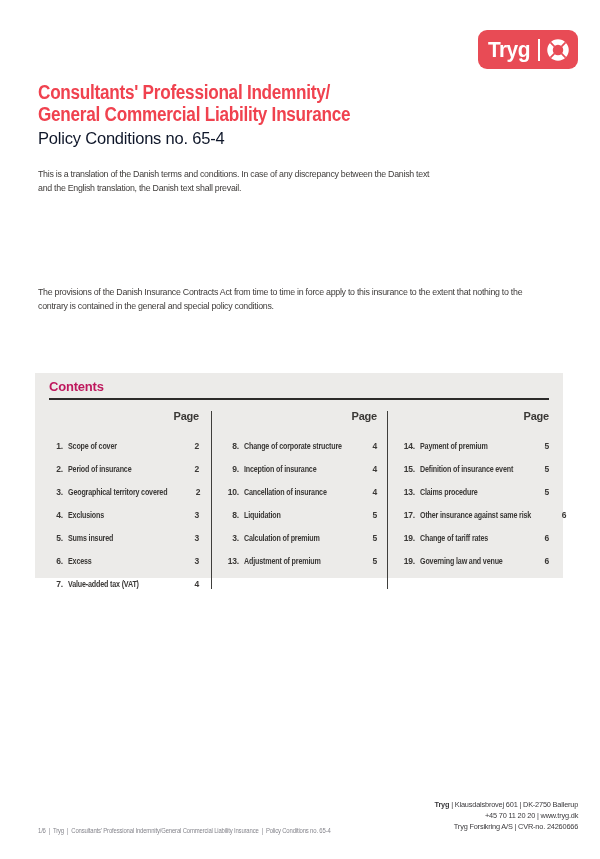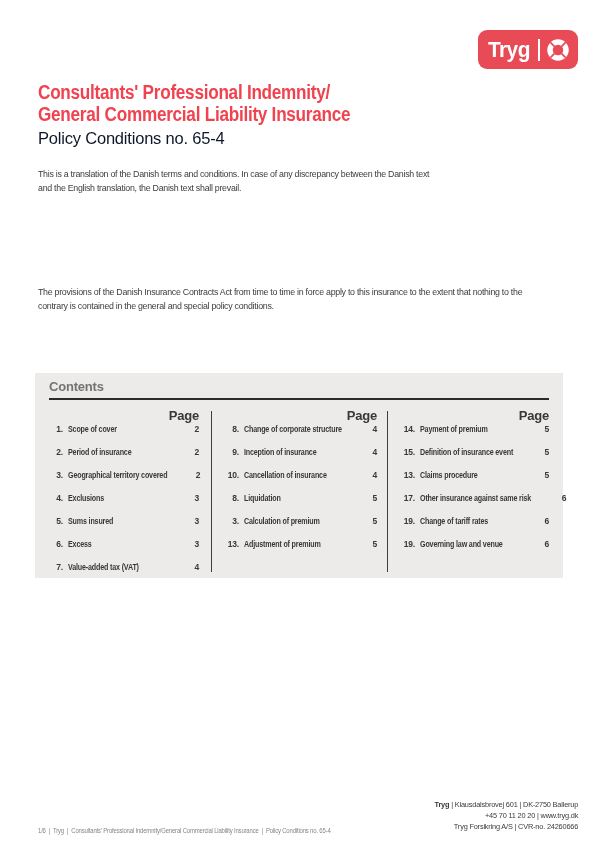--- a/index.html
+++ b/index.html
@@ -48,33 +48,33 @@
   .para2{top:285px;}
   
   .contents-panel{
     position:absolute;left:35px;top:373px;
     width:528px;height:205px;
     background:#ecebe9;
     box-sizing:border-box;
     padding:7px 14px 0 14px;
   }
   .contents-title{
-    margin:0;color:#737373;
+    margin:0;color:#be185d;
     font-size:13px;font-weight:bold;line-height:13px;letter-spacing:-0.2px;
   }
   .contents-rule{height:2px;background:#2c2b2a;margin-top:5px;}
   .toc-columns{display:flex;margin-top:11px;}
   .toc-col{box-sizing:border-box;}
   .toc-col-1{width:163px;padding-right:12px;border-right:1.5px solid #3f3e3c;}
   .toc-col-2{width:176px;padding-left:13px;padding-right:10px;border-right:1.5px solid #3f3e3c;}
   .toc-col-3{width:161px;padding-left:13px;}
   .toc-page-header{
-    height:10px;line-height:10px;margin-bottom:3px;
+    height:10px;line-height:10px;margin-bottom:20px;
     text-align:right;
-    font-size:13px;font-weight:bold;color:#3a3836;letter-spacing:-0.2px;
+    font-size:11px;font-weight:bold;color:#3a3836;letter-spacing:-0.2px;
   }
   .toc-row{
     display:flex;align-items:flex-start;
     height:10px;line-height:10px;margin-bottom:13px;
     font-size:8.5px;font-weight:bold;color:#3a3836;letter-spacing:-0.2px;
   }
   .toc-row:last-child{margin-bottom:0;align-items:flex-end;}
   .toc-num{width:14px;text-align:right;flex:0 0 auto;}
   .toc-label{
     flex:1 1 auto;margin-left:5px;white-space:nowrap;overflow:visible;

